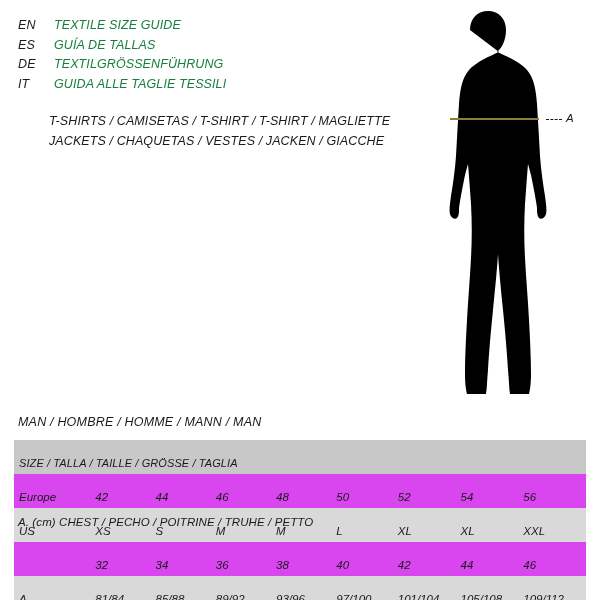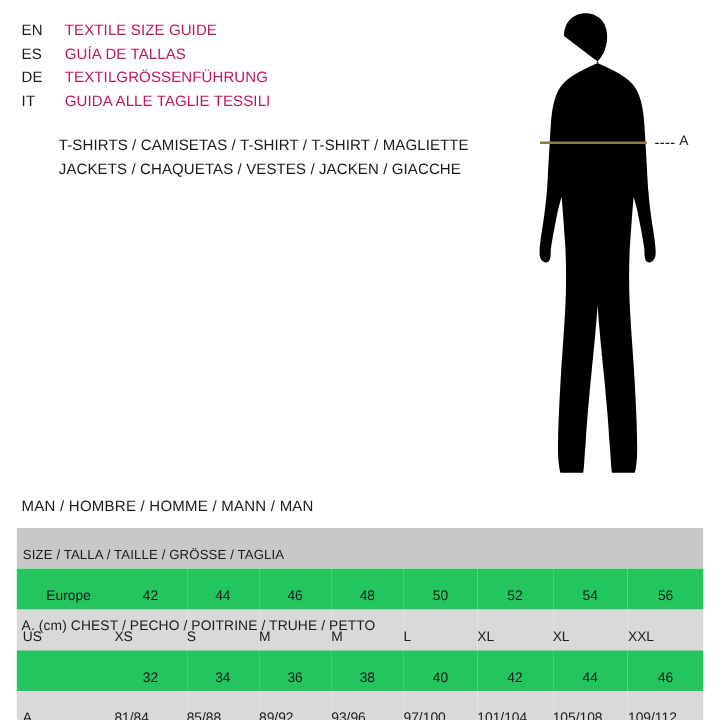--- a/index.html
+++ b/index.html
@@ -12,20 +12,21 @@
     height: 600px;
     font-family: "Liberation Sans", sans-serif;
     color: #1a1a1a;
     position: relative;
     overflow: hidden;
   }
   .page {
     position: relative;
     width: 492px;
     height: 600px;
+    font-style: italic;
   }
 
   
   .lang-block {
     position: absolute;
     left: 18px;
     top: 16px;
     width: 360px;
   }
   .lang-row {
@@ -35,21 +36,21 @@
     font-size: 12.5px;
     letter-spacing: 0.1px;
   }
   .lang-code {
     width: 36px;
     flex: 0 0 36px;
     color: #1a1a1a;
   }
   .lang-text {
     flex: 1 1 auto;
-    color: #be185d;
+    color: #15803d;
   }
 
   
   .category-block {
     position: absolute;
     left: 18px;
     top: 112px;
     width: 400px;
   }
   .category-line {
@@ -114,22 +115,21 @@
   }
   .size-table tr.head-row td {
     background: #c8c8c8;
     font-size: 11px;
     letter-spacing: 0.1px;
   }
   .size-table tr.shade td {
     background: #d9d9d9;
   }
   .size-table tr.plain td {
-    background: #22c55e;
-    text-align: center;
+    background: #d946ef;
   }
   .size-table td.label-cell {
     width: 86px;
     padding-left: 5px;
   }
   .size-table td.val {
     width: 68px;
     text-align: left;
   }
 

